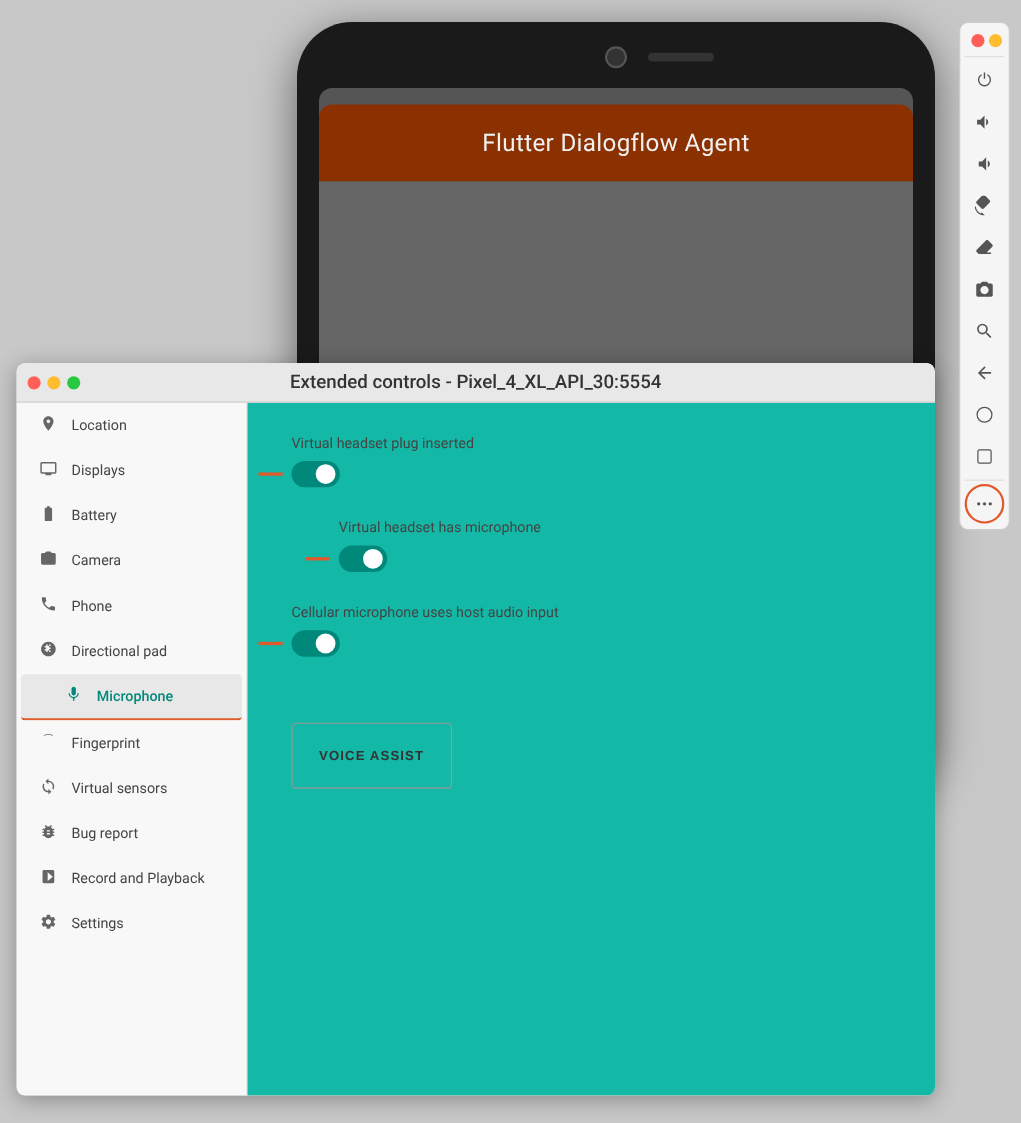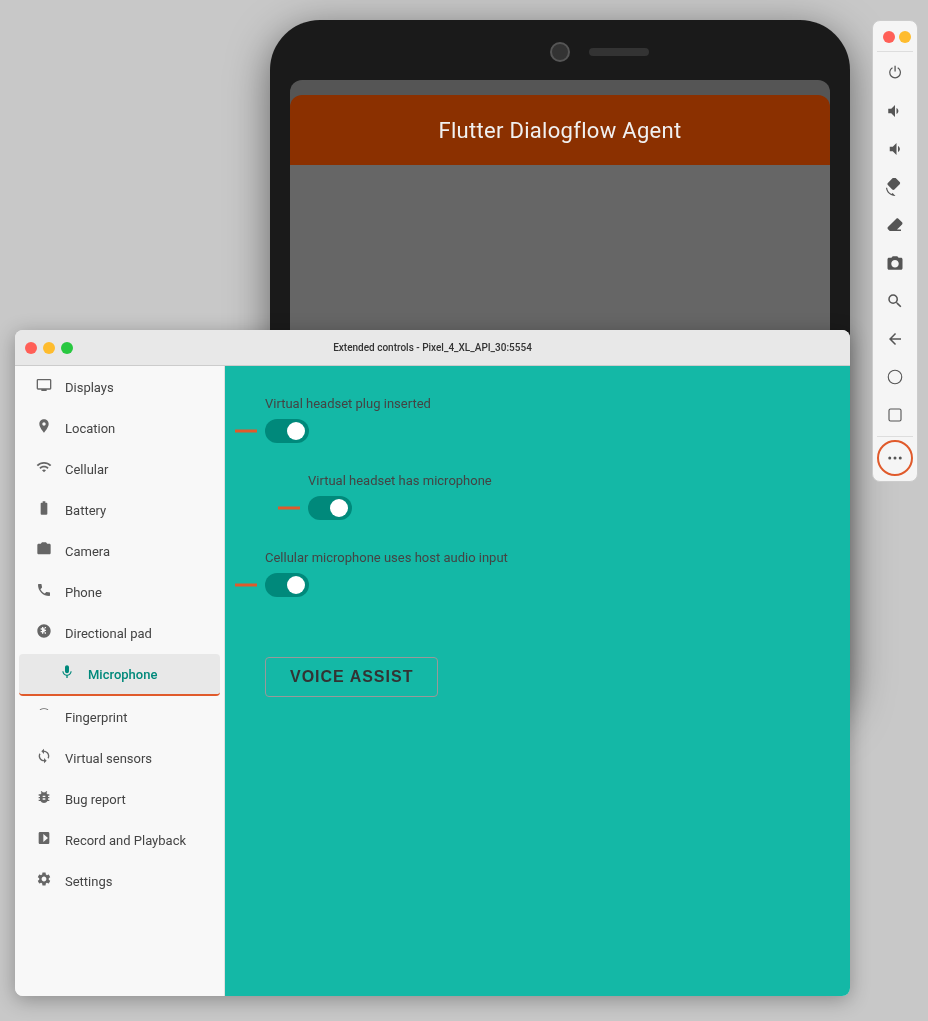--- a/index.html
+++ b/index.html
@@ -155,21 +155,21 @@
       position: relative;
     }
     .ec-titlebar-controls {
       position: absolute;
       left: 10px;
       display: flex;
       gap: 6px;
       align-items: center;
     }
     .ec-titlebar-title {
-      font-size: 10px;
+      font-size: 17px;
       font-weight: 500;
       color: #333;
     }
     .ec-body {
       display: flex;
       height: 630px;
     }
 
     
     .ec-sidebar {
@@ -261,25 +261,25 @@
       left: 22px;
       top: 3px;
       background: white;
       border-radius: 50%;
       transition: 0.2s;
     }
 
     
     .voice-assist-btn {
       margin-top: 30px;
-      padding: 10px 24px;
+      padding: 22px 24px;
       background: transparent;
       border: 1px solid #999;
       border-radius: 4px;
-      font-size: 16px;
+      font-size: 12px;
       letter-spacing: 1px;
       font-weight: 600;
       color: #333;
       cursor: pointer;
       text-transform: uppercase;
     }
   </style>
 </head>
 <body>
 
@@ -367,43 +367,35 @@
     <span class="ec-titlebar-title">Extended controls - Pixel_4_XL_API_30:5554</span>
   </div>
 
   <div class="ec-body">
 
     <div class="ec-sidebar">
 
       <div class="sidebar-item">
         <span class="sidebar-icon">
           <svg width="16" height="16" viewBox="0 0 24 24" fill="#666">
+              <path d="M12 2C8.13 2 5 5.13 5 9c0 5.25 7 13 7 13s7-7.75 7-13c0-3.87-3.13-7-7-7zm0 9.5c-1.38 0-2.5-1.12-2.5-2.5s1.12-2.5 2.5-2.5 2.5 1.12 2.5 2.5-1.12 2.5-2.5 2.5z"></path>
+            </svg>
+        </span>
+        <span class="sidebar-label">Location</span>
+      </div>
+
+      <div class="sidebar-item">
+        <span class="sidebar-icon">
+          <svg width="16" height="16" viewBox="0 0 24 24" fill="#666">
               <path d="M21 3H3c-1.1 0-2 .9-2 2v12c0 1.1.9 2 2 2h5v2h8v-2h5c1.1 0 1.99-.9 1.99-2L23 5c0-1.1-.9-2-2-2zm0 14H3V5h18v12z"></path>
             </svg>
         </span>
         <span class="sidebar-label">Displays</span>
       </div>
 
-      <div class="sidebar-item">
-        <span class="sidebar-icon">
-          <svg width="16" height="16" viewBox="0 0 24 24" fill="#666">
-              <path d="M12 2C8.13 2 5 5.13 5 9c0 5.25 7 13 7 13s7-7.75 7-13c0-3.87-3.13-7-7-7zm0 9.5c-1.38 0-2.5-1.12-2.5-2.5s1.12-2.5 2.5-2.5 2.5 1.12 2.5 2.5-1.12 2.5-2.5 2.5z"></path>
-            </svg>
-        </span>
-        <span class="sidebar-label">Location</span>
-      </div>
-
-      <div class="sidebar-item">
-        <span class="sidebar-icon">
-          <svg width="16" height="16" viewBox="0 0 24 24" fill="#666">
-              <path d="M1 9l2 2c4.97-4.97 13.03-4.97 18 0l2-2C16.93 2.93 7.08 2.93 1 9zm8 8l3 3 3-3c-1.65-1.66-4.34-1.66-6 0zm-4-4l2 2c2.76-2.76 7.24-2.76 10 0l2-2C15.14 9.14 8.87 9.14 5 13z"></path>
-            </svg>
-        </span>
-        <span class="sidebar-label">Cellular</span>
-      </div>
 
       <div class="sidebar-item">
         <span class="sidebar-icon">
           <svg width="16" height="16" viewBox="0 0 24 24" fill="#666">
               <path d="M15.67 4H14V2h-4v2H8.33C7.6 4 7 4.6 7 5.33v15.33C7 21.4 7.6 22 8.33 22h7.33c.74 0 1.34-.6 1.34-1.33V5.33C17 4.6 16.4 4 15.67 4z"></path>
             </svg>
         </span>
         <span class="sidebar-label">Battery</span>
       </div>
 

